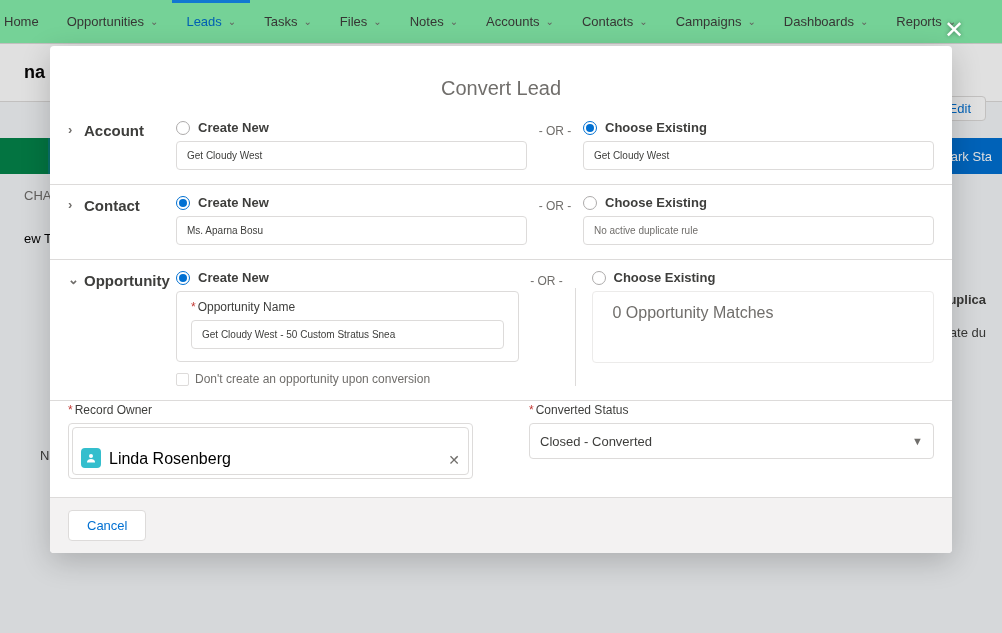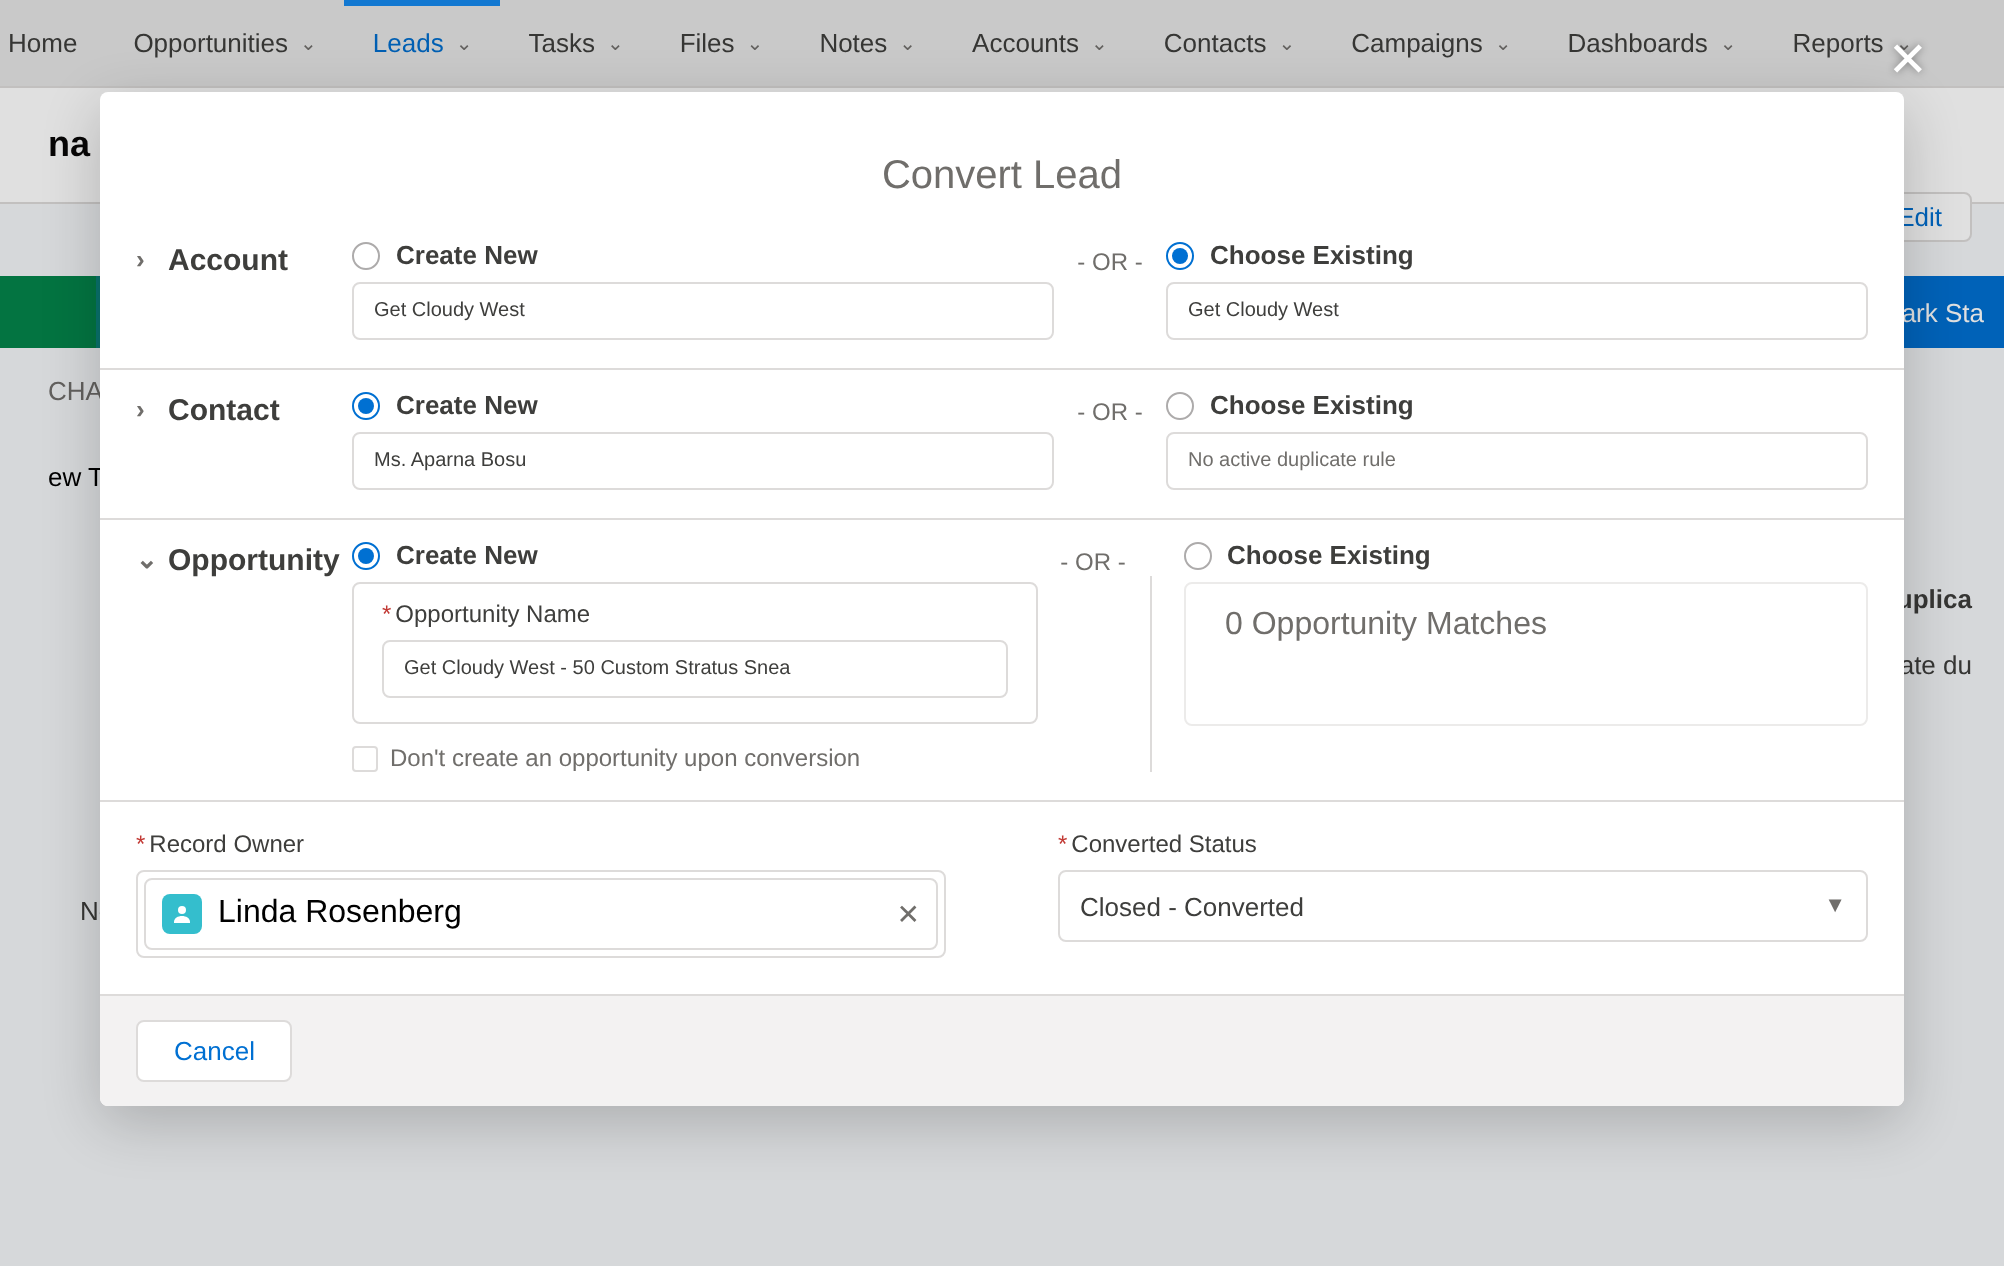--- a/index.html
+++ b/index.html
@@ -1,19 +1,19 @@
 <!DOCTYPE html>
 <html><head>
   <meta charset="utf-8">
   <style>
     * { margin: 0; padding: 0; box-sizing: border-box; font-family: -apple-system, BlinkMacSystemFont, 'Segoe UI', Arial, sans-serif; }
     body { width: 1002px; height: 633px; overflow: hidden; background: #f4f6f9; position: relative; }
 
     
-    .bg-nav { display: flex; align-items: center; background: #e5e5e5; height: 44px; border-bottom: 1px solid #dddbda; padding: 0 4px; }
+    .bg-nav { display: flex; align-items: center; background: #86efac; height: 44px; border-bottom: 1px solid #dddbda; padding: 0 4px; }
     .bg-nav-item { padding: 0 14px; height: 44px; display: flex; align-items: center; font-size: 13px; color: #3e3e3c; cursor: pointer; position: relative; }
     .bg-nav-item.active { color: #006dcc; }
     .bg-nav-item.active::before { content: ""; position: absolute; top: 0; left: 0; right: 0; height: 3px; background: #1589ee; }
     .nav-chev { margin-left: 6px; font-size: 10px; color: #706e6b;}
     .bg-lead-head { padding: 18px 24px; background: #fff; font-size: 18px; font-weight: 700; color: #080707; border-bottom: 1px solid #dddbda;}
     .bg-bar { height: 36px; background: #0b827c; display:flex; align-items:center; }
     .bg-bar .green {background:#04844b; width:48px; height:100%;}
     .bg-bar .blue {background:#0070d2; margin-left:auto; color:#fff; padding:0 10px; height:100%; display:flex; align-items:center; font-size:13px;}
     .bg-tabs { padding: 14px 24px; color:#706e6b; font-size:13px;}
     .bg-edit-btn { position:absolute; right:16px; top:96px; background:#fff; border:1px solid #dddbda; border-radius:4px; padding:4px 14px; font-size:13px; color:#0070d2;}
@@ -42,23 +42,23 @@
     .text-input { width:100%; border:1px solid #dddbda; border-radius:4px; padding: 8px 10px; font-size:10px; color:#3e3e3c; background:#fff; }
     .text-muted { color:#706e6b;}
 
     .inner-box { border:1px solid #dddbda; border-radius:4px; padding: 8px 14px 12px; }
     .inner-box.light { border-color:#ecebea;}
     .field-label { font-size:12px; color:#3e3e3c; margin-bottom:6px; display:block;}
     .req { color:#c23934; margin-right:2px;}
     .checkbox-row { display:flex; align-items:center; margin-top:10px; font-size:12px; color:#706e6b;}
     .checkbox { width:13px; height:13px; border:1px solid #dddbda; background:#fff; margin-right:6px; border-radius:2px;}
 
-    .lower { display:flex; padding: 14px 18px 18px; border-top:1px solid #dddbda; gap: 56px;}
+    .lower { display:flex; padding: 2px 18px 18px; border-top:1px solid #dddbda; gap: 56px;}
     .lower-col { flex:1; }
-    .pill { border:1px solid #dddbda; border-radius:4px; padding:6px 8px; display:flex; align-items:center; background:#fff; height:36px;}
+    .pill { border:1px solid #dddbda; border-radius:4px; padding:6px 8px; display:flex; align-items:flex-end; background:#fff; height:48px;}
     .pill-outer { border:1px solid #dddbda; border-radius:4px; padding:3px;}
     .avatar { width:20px; height:20px; background:#34becd; border-radius:4px; margin-right:8px; display:inline-flex; align-items:center; justify-content:center;}
     .avatar svg { width:12px; height:12px; fill:#fff;}
     .pill .clear { margin-left:auto; color:#706e6b; font-size:14px; cursor:pointer;}
     .select { border:1px solid #dddbda; border-radius:4px; padding: 8px 10px; display:flex; align-items:center; background:#fff; height:36px; font-size:13px; color:#3e3e3c;}
     .select .caret { margin-left:auto; font-size:11px; color:#706e6b;}
 
     .footer { border-top:1px solid #dddbda; padding: 12px 18px; display:flex; justify-content:space-between; gap:10px; background:#f3f2f2; border-radius:0 0 4px 4px;}
     .btn { border-radius:4px; padding: 7px 18px; font-size:13px; cursor:pointer; border:1px solid #dddbda; background:#fff; color:#0070d2;}
     .btn.primary { background:#0f4e96; border-color:#0f4e96; color:#fff;}

